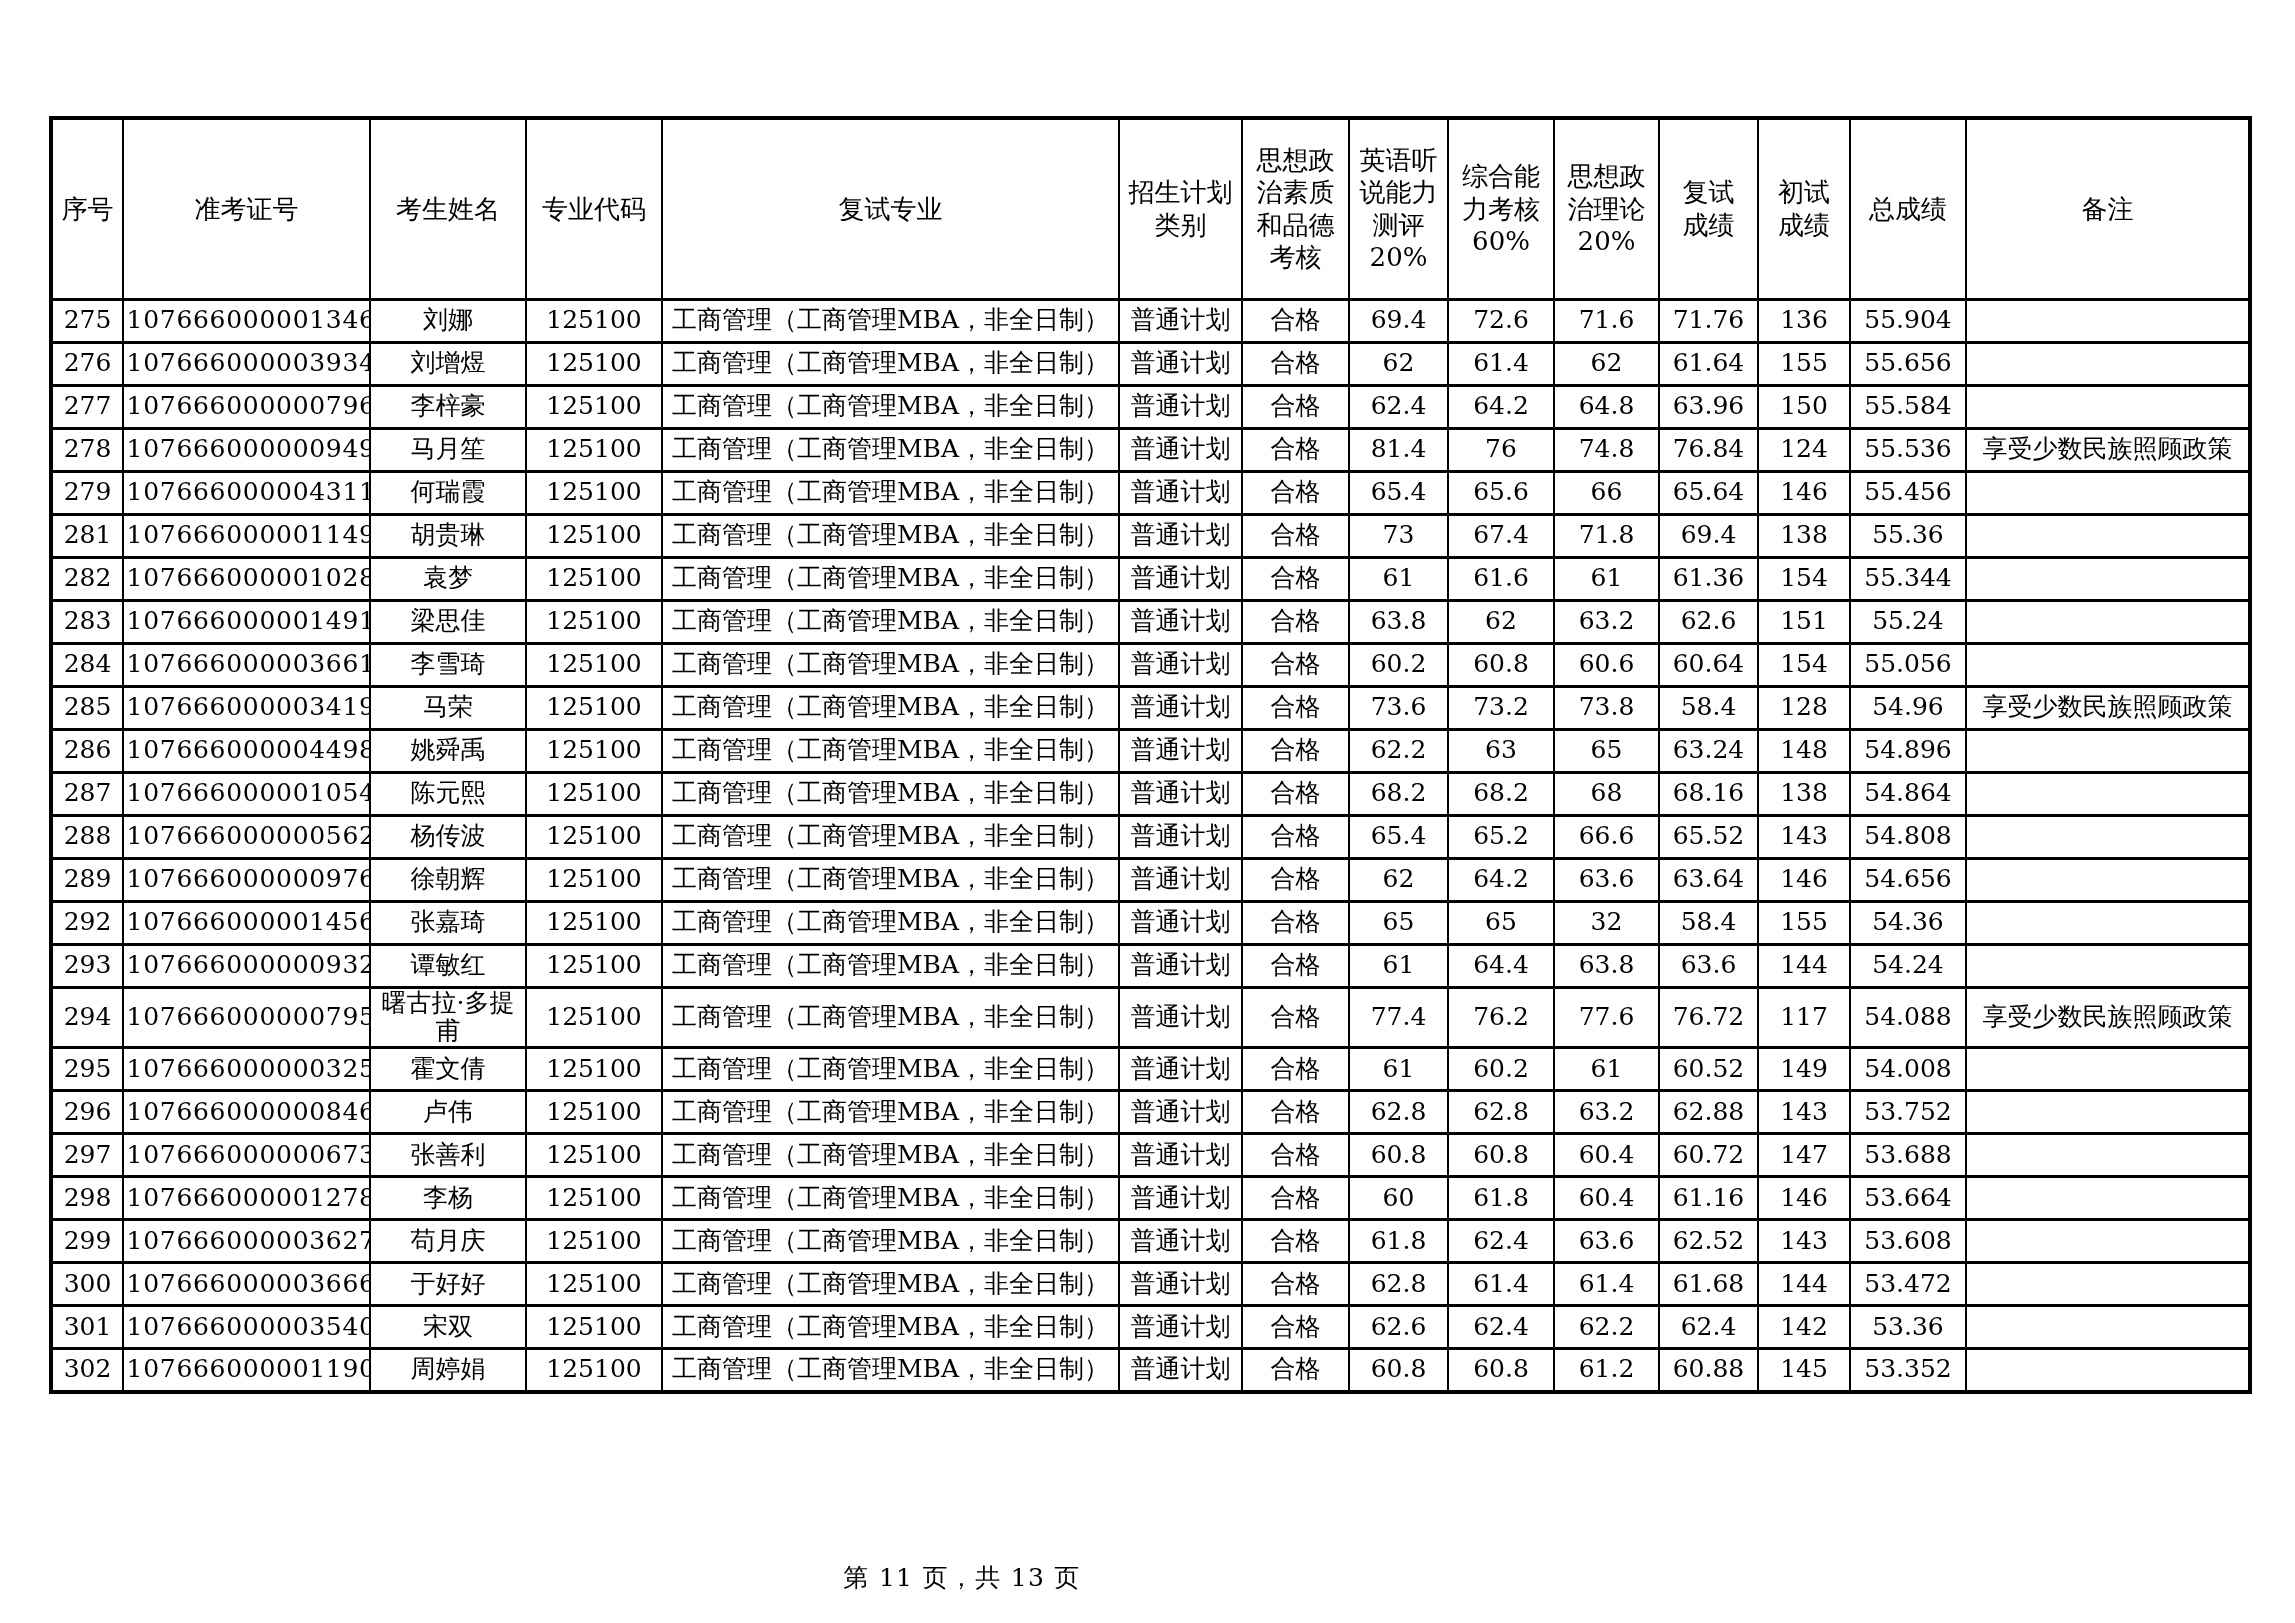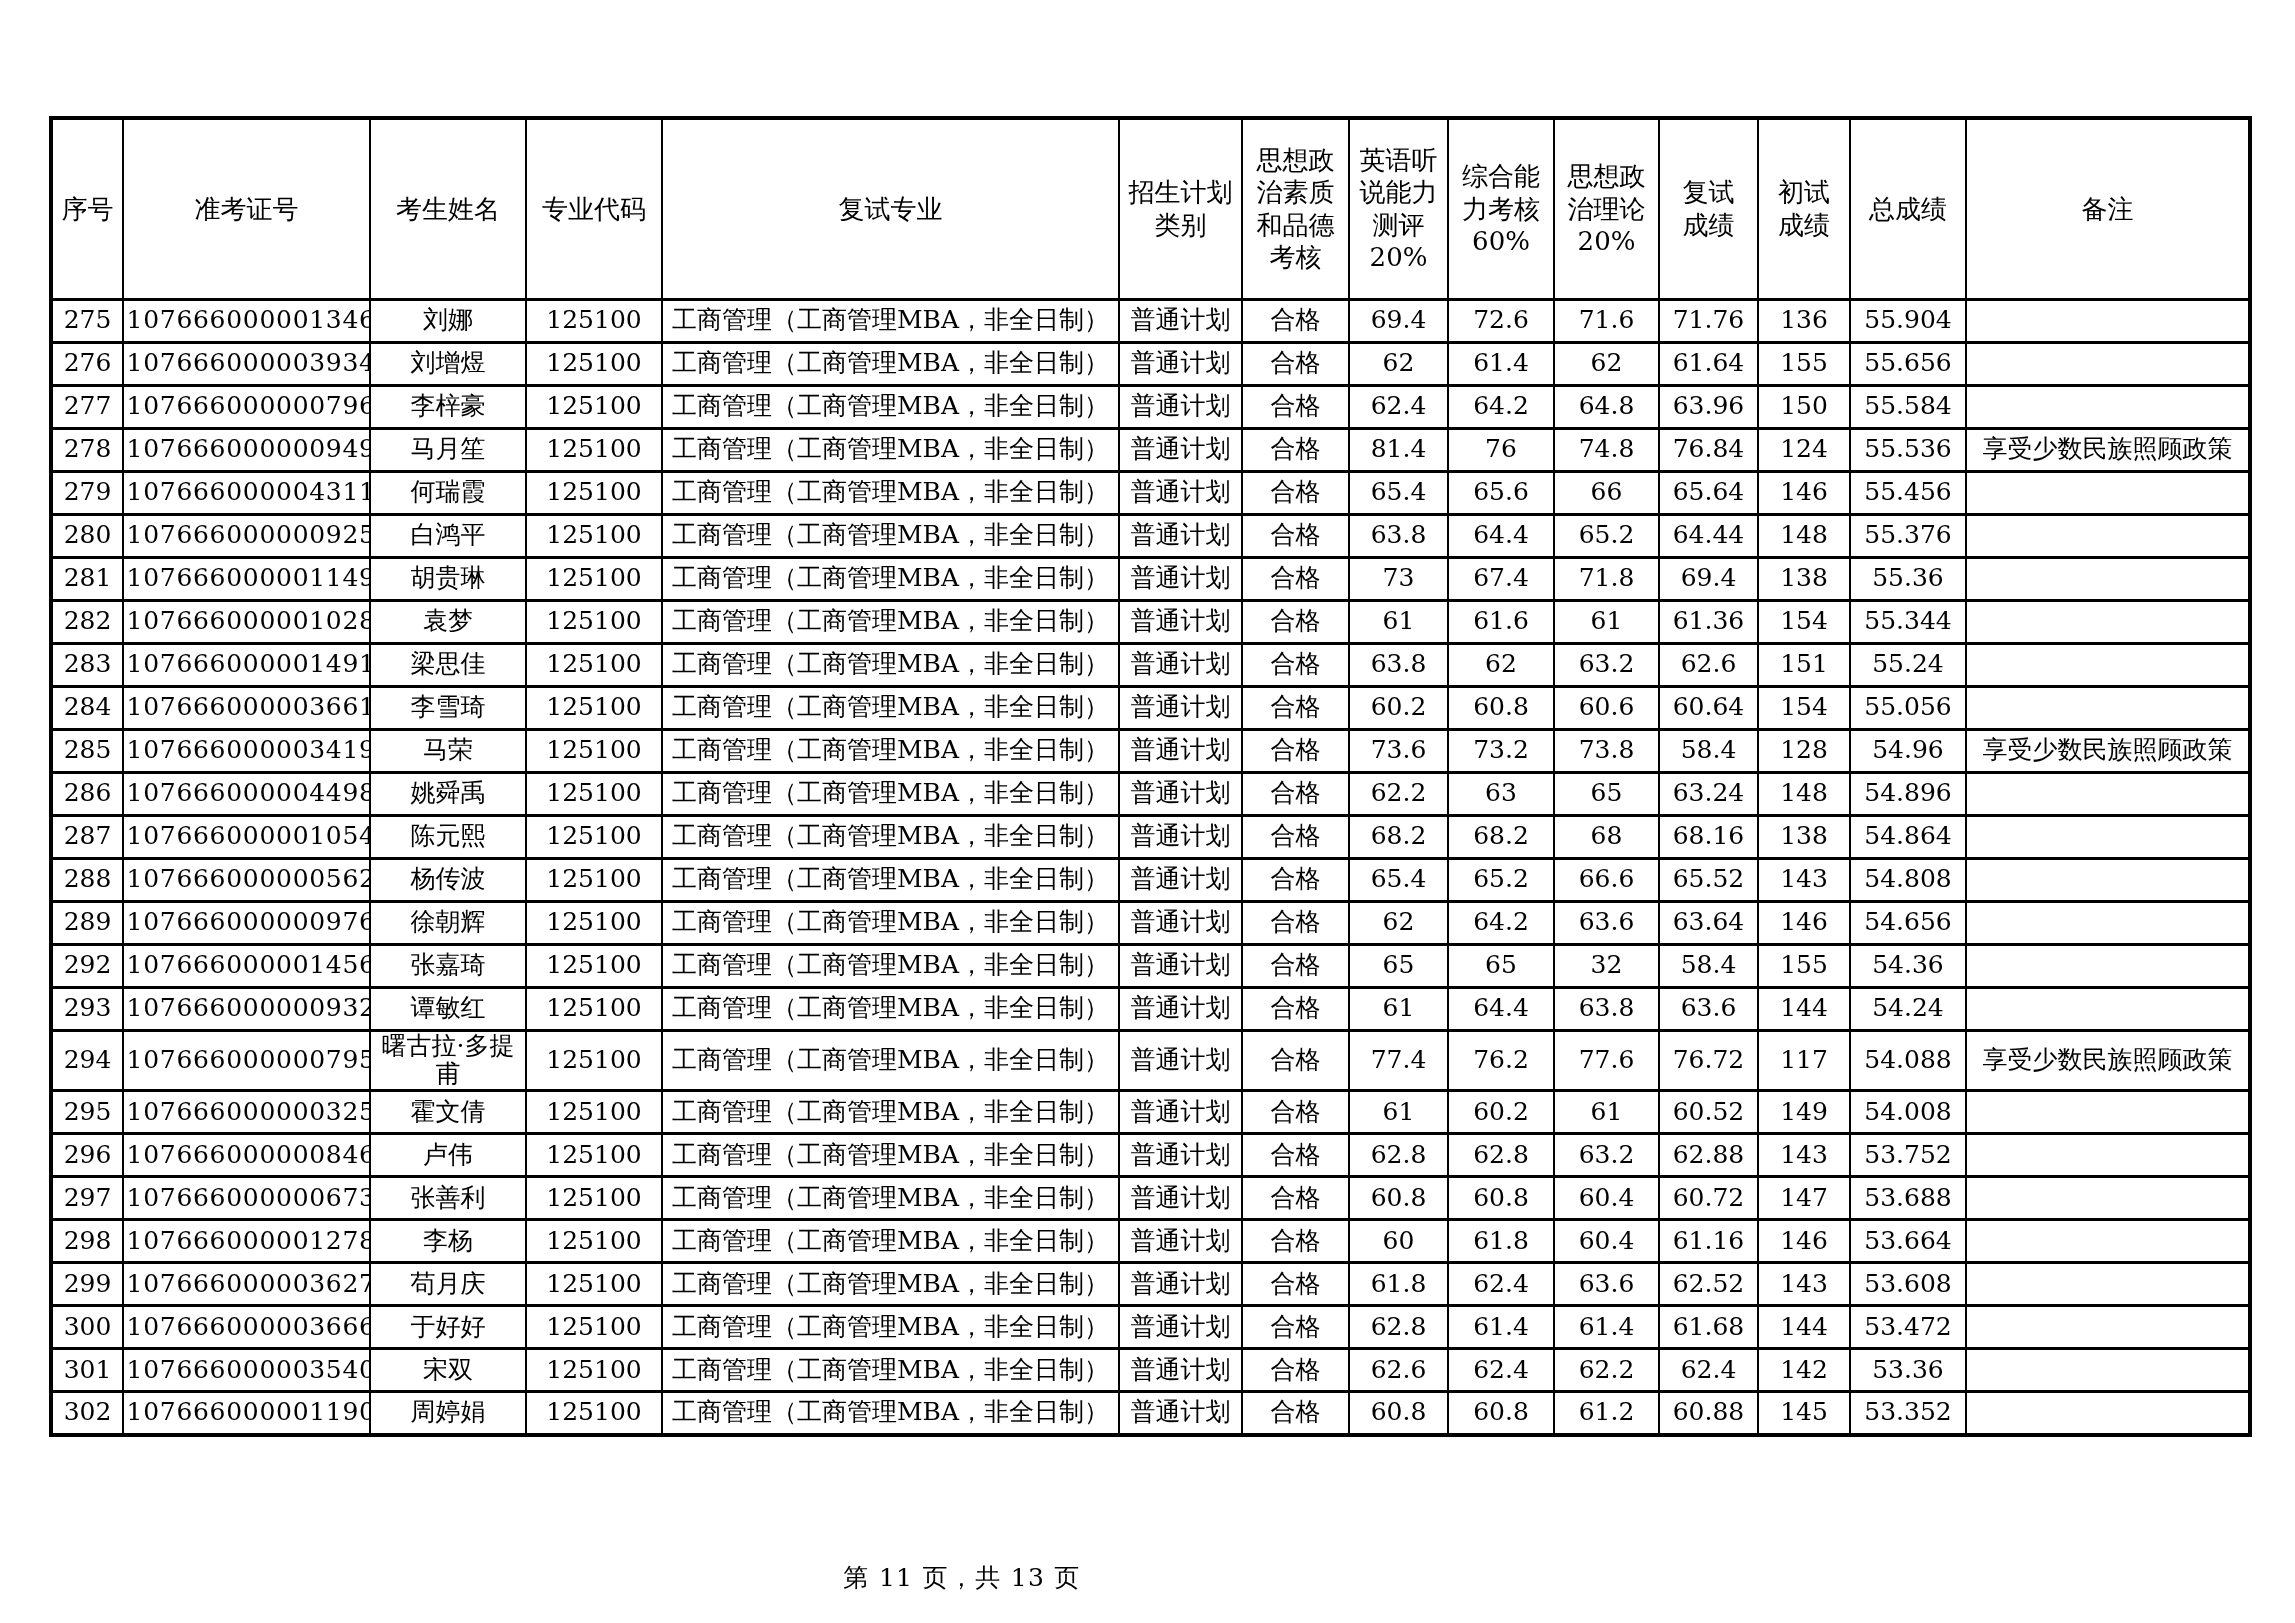--- a/index.html
+++ b/index.html
@@ -185,36 +185,20 @@
           <td class="c-moral">合格</td>
           <td class="c-english">65.4</td>
           <td class="c-comprehensive">65.6</td>
           <td class="c-politics">66</td>
           <td class="c-retest">65.64</td>
           <td class="c-initial">146</td>
           <td class="c-total">55.456</td>
           <td class="c-remark"></td>
         </tr>
         <tr>
-          <td class="c-seq">280</td>
-          <td class="c-ticket">107666000000925</td>
-          <td class="c-name">白鸿平</td>
-          <td class="c-code">125100</td>
-          <td class="c-major">工商管理（工商管理MBA，非全日制）</td>
-          <td class="c-plan">普通计划</td>
-          <td class="c-moral">合格</td>
-          <td class="c-english">63.8</td>
-          <td class="c-comprehensive">64.4</td>
-          <td class="c-politics">65.2</td>
-          <td class="c-retest">64.44</td>
-          <td class="c-initial">148</td>
-          <td class="c-total">55.376</td>
-          <td class="c-remark"></td>
-        </tr>
-        <tr>
           <td class="c-seq">281</td>
           <td class="c-ticket">107666000001149</td>
           <td class="c-name">胡贵琳</td>
           <td class="c-code">125100</td>
           <td class="c-major">工商管理（工商管理MBA，非全日制）</td>
           <td class="c-plan">普通计划</td>
           <td class="c-moral">合格</td>
           <td class="c-english">73</td>
           <td class="c-comprehensive">67.4</td>
           <td class="c-politics">71.8</td>

